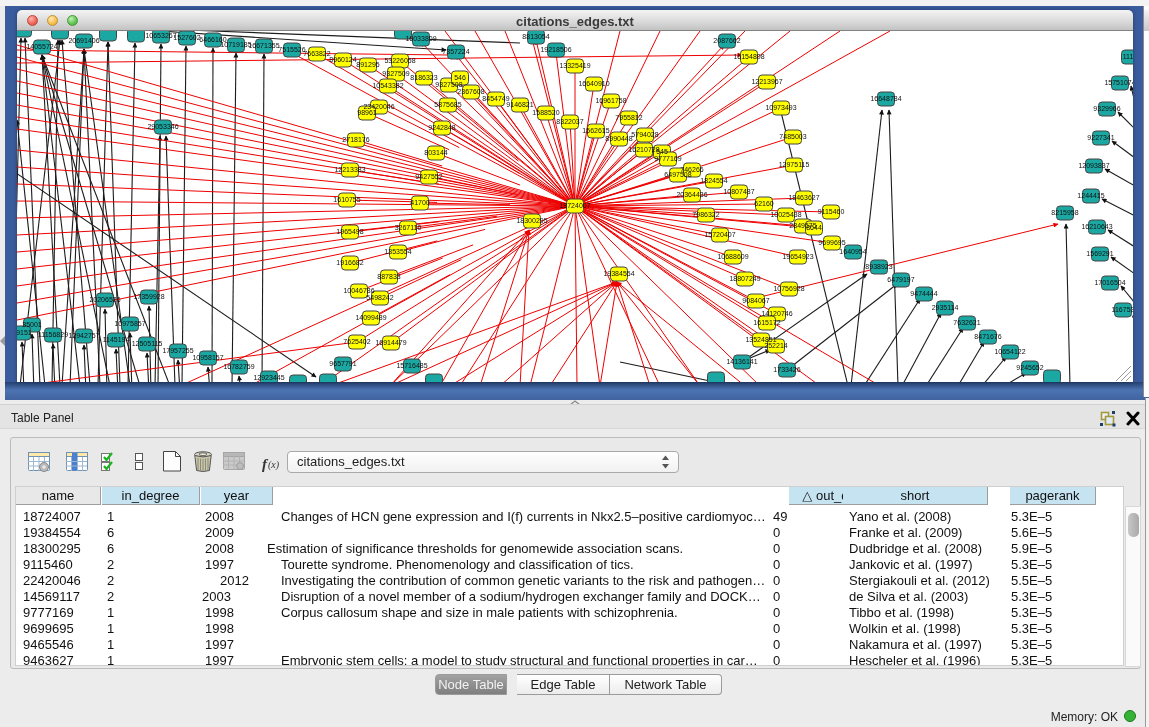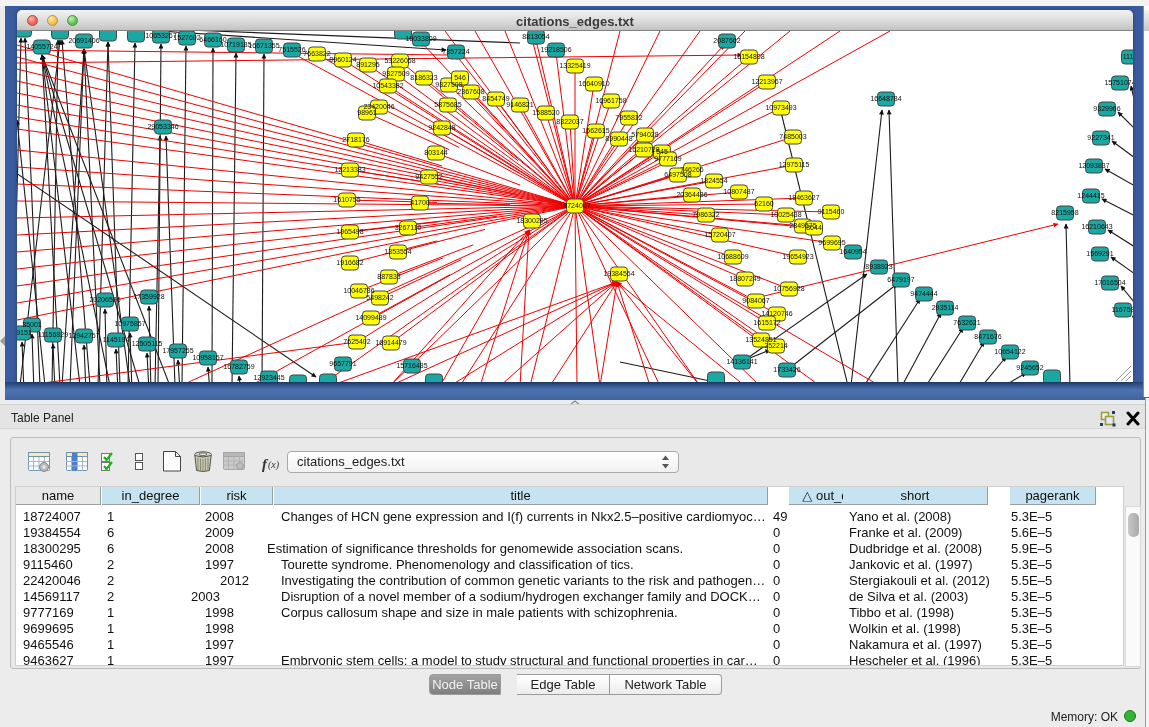--- a/index.html
+++ b/index.html
@@ -596,22 +596,21 @@
   <div id="dd">citations_edges.txt
     <svg width="11" height="14" style="position:absolute;right:7px;top:3px">
       <path d="M5.5 0.5L9 5H2z" fill="#555"></path>
         <path d="M5.5 13.5L9 9H2z" fill="#555"></path>
     </svg>
   </div>
   <div id="tablewrap">
       <div style="position:absolute;left:0;top:0;width:1106px;height:19px;background:#fff">
         <div class="th" style="left:0px;width:85px;background:#e8e8e8">name</div>
         <div class="th" style="left:86px;width:98px;background:#c6e3f2">in_degree</div>
-        <div class="th" style="left:185px;width:72px;background:#c6e3f2">risk</div>
-        <div class="th" style="left:258px;width:494px;background:#c6e3f2">title</div>
+        <div class="th" style="left:185px;width:72px;background:#c6e3f2">year</div>
         <div class="th" style="left:773px;width:94px;background:#c6e3f2">△ out_de…</div>
         <div class="th" style="left:827px;width:145px;background:#c6e3f2">short</div>
         <div class="th" style="left:994px;width:86px;background:#c6e3f2">pagerank</div>
       </div>
       <div class="tr" style="top:21px">
         <div class="td" style="left:7px">18724007</div>
         <div class="td" style="left:91px">1</div>
         <div class="td" style="left:189px">2008</div>
         <div class="td" style="left:265px">Changes of HCN gene expression and I(f) currents in Nkx2.5–positive cardiomyoc…</div>
         <div class="td" style="left:757px">49</div>
@@ -649,21 +648,21 @@
         <div class="td" style="left:91px">2</div>
         <div class="td" style="left:204px">2012</div>
         <div class="td" style="left:265px">Investigating the contribution of common genetic variants to the risk and pathogen…</div>
         <div class="td" style="left:757px">0</div>
         <div class="td" style="left:833px">Stergiakouli et al. (2012)</div>
         <div class="td" style="left:995px">5.5E–5</div>
       </div>
       <div class="tr" style="top:101px">
         <div class="td" style="left:7px">14569117</div>
         <div class="td" style="left:91px">2</div>
-        <div class="td" style="left:175px">2003</div>
+        <div class="td" style="left:186px">2003</div>
         <div class="td" style="left:265px">Disruption of a novel member of a sodium/hydrogen exchanger family and DOCK…</div>
         <div class="td" style="left:757px">0</div>
         <div class="td" style="left:833px">de Silva et al. (2003)</div>
         <div class="td" style="left:995px">5.3E–5</div>
       </div>
       <div class="tr" style="top:117px">
         <div class="td" style="left:7px">9777169</div>
         <div class="td" style="left:91px">1</div>
         <div class="td" style="left:189px">1998</div>
         <div class="td" style="left:265px">Corpus callosum shape and size in male patients with schizophrenia.</div>
@@ -695,21 +694,21 @@
         <div class="td" style="left:757px">0</div>
         <div class="td" style="left:833px">Hescheler et al. (1996)</div>
         <div class="td" style="left:995px">5.3E–5</div>
       </div>
     </div>
   <div id="vscroll">
       <div id="vthumb"></div>
     </div>
 </div>
 <div class="abs" id="seg">
-  <div class="sg" style="left:0;width:72px;border-radius:4px 0 0 4px;background:linear-gradient(#a2a2a2,#7f7f7f);color:#f2f2f2">Node Table</div>
+  <div class="sg" style="left:6px;width:72px;border-radius:4px 0 0 4px;background:linear-gradient(#a2a2a2,#7f7f7f);color:#f2f2f2">Node Table</div>
   <div class="sg" style="left:88px;width:93px;border-left:none">Edge Table</div>
   <div class="sg" style="left:181px;width:112px;border-left:none;border-radius:0 4px 4px 0">Network Table</div>
 </div>
 <div id="mem">Memory: OK</div>
 <div id="memdot"></div>
 <svg class="abs" width="6" height="10" style="left:0;top:336px">
     <path d="M5 0L0 5l5 5z" fill="#9a9a9a"></path>
   </svg>
 <div class="abs" style="left:1145px;top:398px;width:1px;height:329px;background:#9a9a9a"></div>
 <div class="abs" style="left:1146px;top:398px;width:3px;height:329px;background:#f2f2f2"></div>

